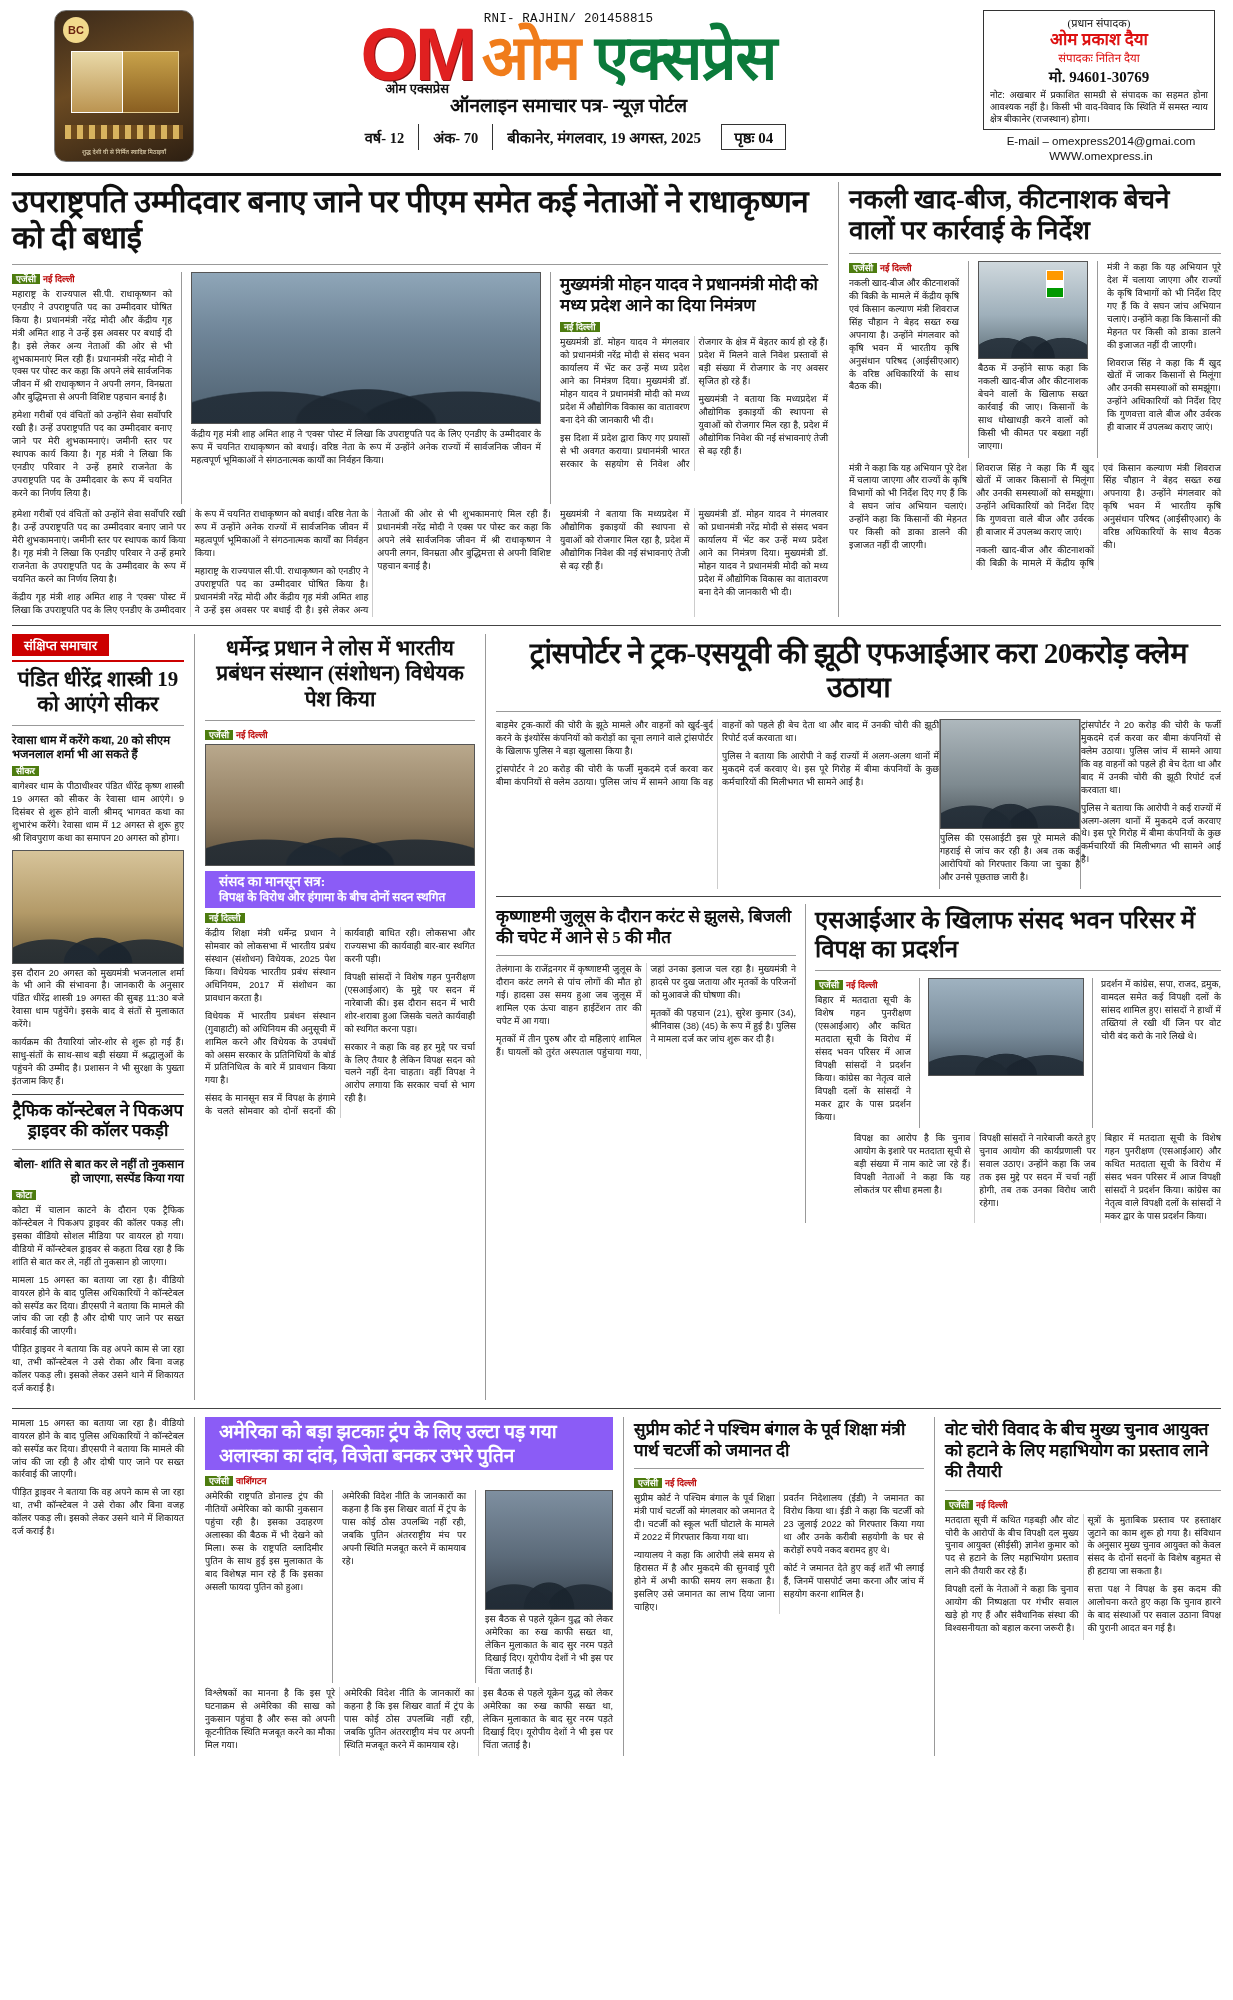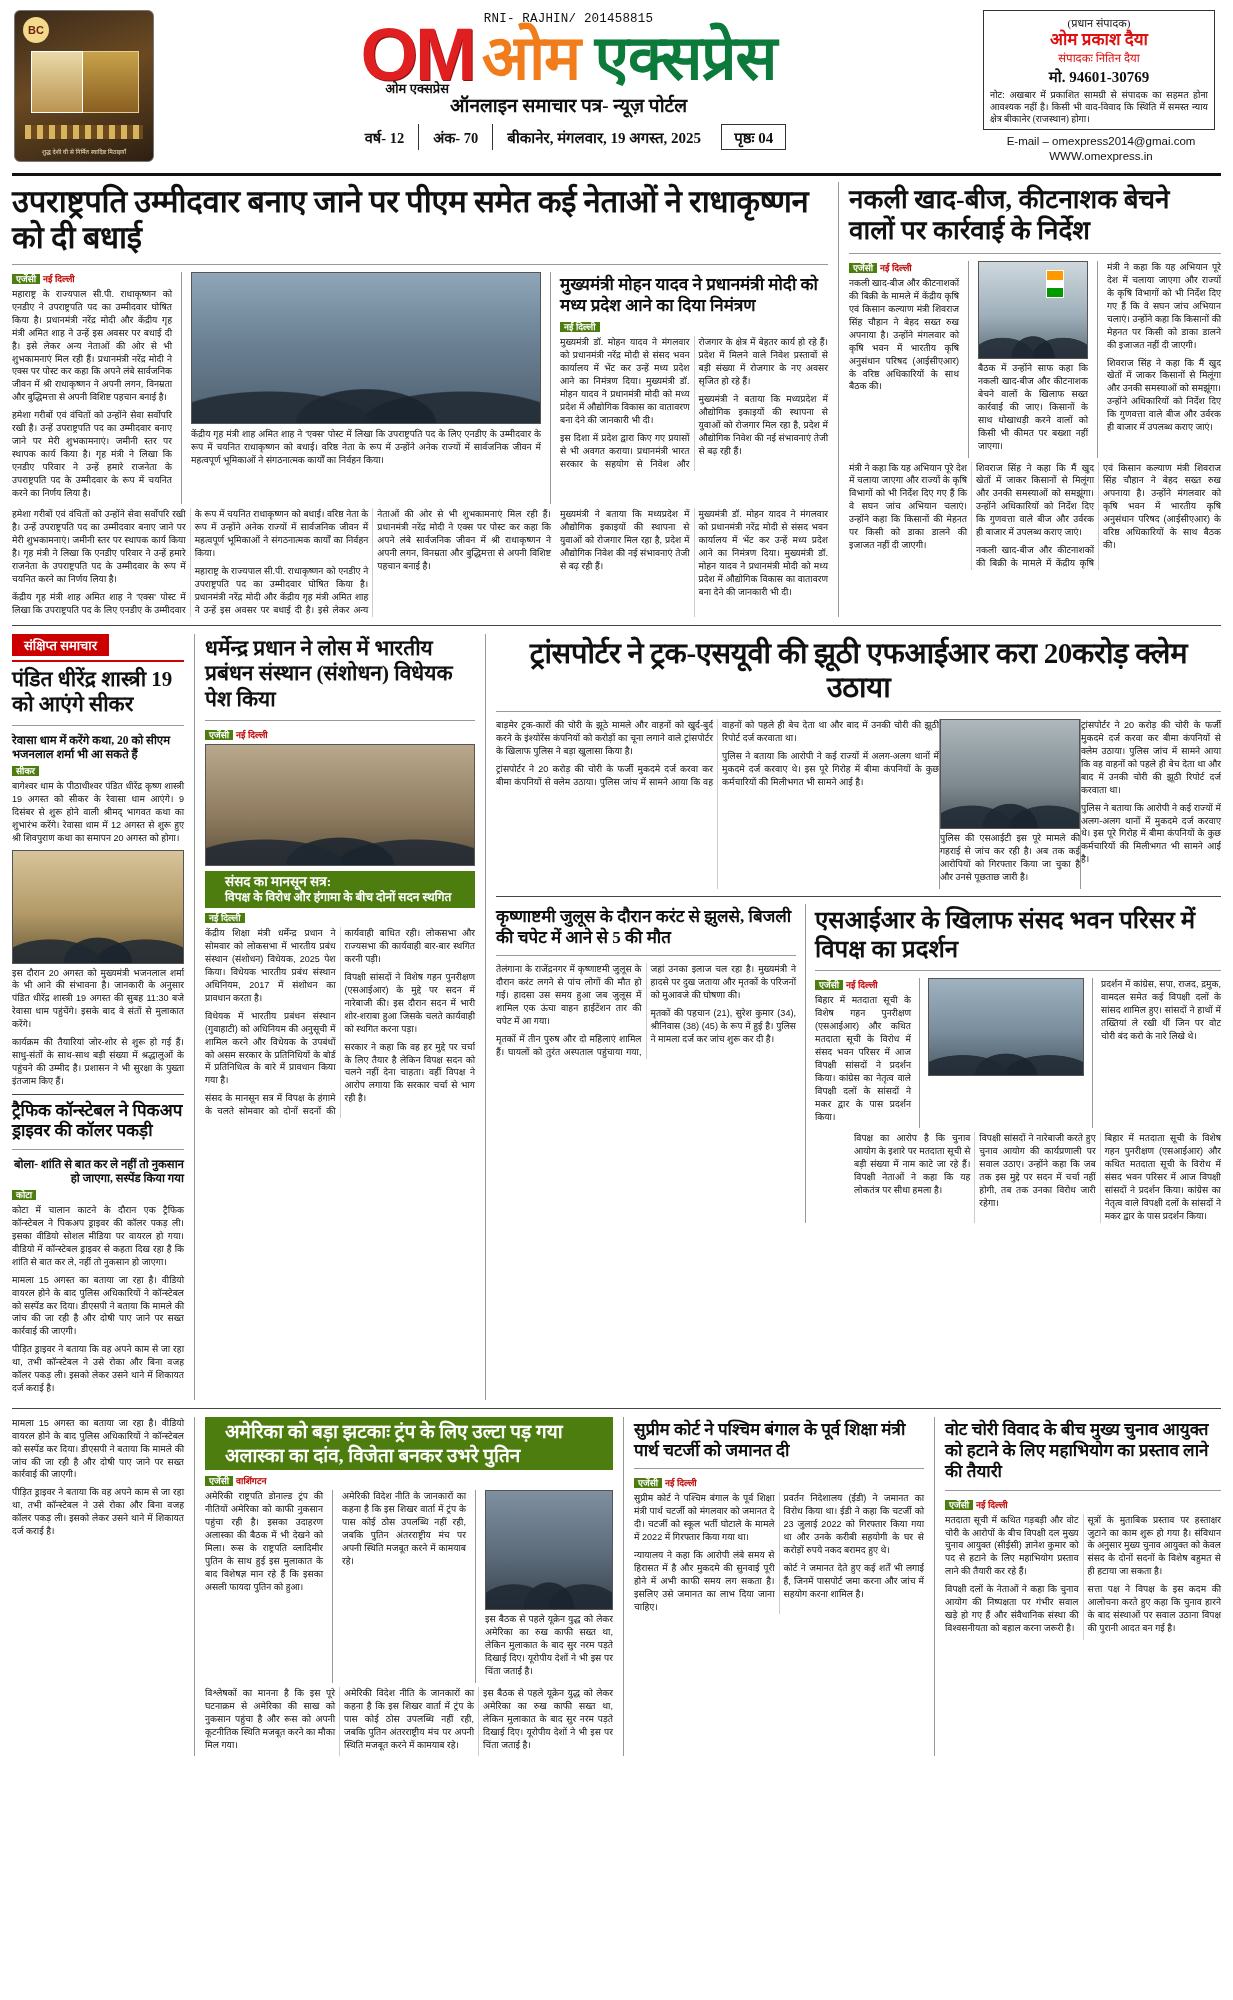--- a/index.html
+++ b/index.html
@@ -2,21 +2,21 @@
 <html><head>
 <meta charset="utf-8">
 <style>
   html,body{margin:0;padding:0;background:#fff;}
   body{width:1233px;font-family:"Liberation Serif",serif;color:#111;}
   .page{width:1233px;min-height:2000px;background:#fff;position:relative;padding:0;box-sizing:border-box;}
 
   
   .masthead{display:flex;align-items:stretch;padding:10px 14px 4px 14px;gap:8px;}
   .mh-left{width:140px;flex:0 0 140px;}
-  .ad-box{width:138px;height:150px;border:1px solid #777;background:linear-gradient(160deg,#3b2a1a,#6b4a22 45%,#2d1f12);position:relative;overflow:hidden;border-radius:6px;}
+  .ad-box{width:138px;height:150px;border:1px solid #777;background:linear-gradient(160deg,#3b2a1a,#6b4a22 45%,#2d1f12);position:relative;overflow:hidden;border-radius:12px;margin-left:40px;}
   .ad-box .ad-badge{position:absolute;top:6px;left:8px;width:26px;height:26px;border-radius:50%;background:#f2d98c;color:#6b2410;font-size:11px;font-weight:bold;display:flex;align-items:center;justify-content:center;font-family:"Liberation Sans",sans-serif;}
   .ad-box .ad-pic{position:absolute;left:16px;top:40px;width:106px;height:60px;background:linear-gradient(180deg,#c8a24a,#8a5f21);border:1px solid #e6cf95;}
   .ad-box .ad-pic2{position:absolute;left:16px;top:40px;width:50px;height:60px;background:linear-gradient(180deg,#e9d9a8,#bb9451);border:1px solid #fff;}
   .ad-box .ad-cap{position:absolute;bottom:4px;left:0;right:0;text-align:center;color:#f0e3c0;font-size:6px;line-height:1.3;font-family:"Liberation Sans",sans-serif;}
   .ad-box .ad-strip{position:absolute;left:10px;right:10px;bottom:22px;height:14px;background:repeating-linear-gradient(90deg,#d8b35e 0 6px,#6d4a1d 6px 12px);}
 
   .mh-center{flex:1;text-align:center;position:relative;}
   .rni{font-size:12.5px;letter-spacing:.2px;font-family:Liberation Mono, monospace;margin:2px 0 0 0;}
   .title-row{display:flex;align-items:center;justify-content:center;gap:8px;margin-top:-4px;}
   .om-logo{font-family:"Liberation Sans",sans-serif;font-weight:bold;font-size:74px;line-height:.9;color:#e02020;letter-spacing:-3px;text-shadow:1px 1px 0 #8a0f0f;}
@@ -43,32 +43,32 @@
   .rule.thin{height:1px;background:#444;}
 
   
   .content{padding:6px 12px 10px 12px;box-sizing:border-box;}
   .row{display:flex;gap:10px;}
   .vline{width:1px;background:#999;flex:0 0 1px;}
   .hline{height:1px;background:#999;margin:7px 0;}
 
   h1.head{font-size:31px;line-height:1.18;font-weight:bold;margin:2px 0 7px 0;letter-spacing:-.3px;}
   h2.head{font-size:26px;line-height:1.2;font-weight:bold;margin:2px 0 6px 0;}
-  h3.head{font-size:21px;line-height:1.22;font-weight:bold;margin:2px 0 5px 0;}
+  h3.head{font-size:21px;line-height:1.22;font-weight:bold;margin:2px 0 5px 0;text-align:center;}
   h4.head{font-size:17px;line-height:1.25;font-weight:bold;margin:2px 0 4px 0;}
   .byline{font-size:9px;font-weight:bold;color:#b00;margin:0 0 3px 0;font-family:"Liberation Sans",sans-serif;}
   .byline .tag{background:#4d7c0f;color:#fff;padding:0 4px;margin-right:3px;}
   p.body{font-size:9.1px;line-height:1.42;text-align:justify;margin:0 0 5px 0;font-family:"Liberation Sans",sans-serif;}
   .cols2{column-count:2;column-gap:9px;column-rule:1px solid #ccc;}
   .cols3{column-count:3;column-gap:9px;column-rule:1px solid #ccc;}
 
   .photo{border:1px solid #555;background:#dfe3e6;position:relative;overflow:hidden;}
   .sec-title{display:inline-block;background:#c00;color:#fff;font-size:13px;font-weight:bold;padding:2px 12px;margin-bottom:4px;}
   .sec-title-wrap{border-bottom:2px solid #c00;margin-bottom:5px;}
-  .redbar{background:#4d7c0f;color:#fff;font-weight:bold;font-size:13.5px;padding:3px 20px;line-height:1.25;}
+  .redbar{background:#8b5cf6;color:#fff;font-weight:bold;font-size:13.5px;padding:3px 14px;line-height:1.25;}
 
   .mini-head{font-size:15px;font-weight:bold;line-height:1.22;margin:3px 0 3px 0;}
 
   
   .p-modi{background:linear-gradient(180deg,#8fa6b8 0%,#6f8598 40%,#4d5f6e 100%);}
   .p-podium{background:linear-gradient(180deg,#cfd8dd 0%,#9fb0bb 55%,#5f6f79 100%);}
   .p-parl{background:linear-gradient(180deg,#b9a88c 0%,#8e7b5f 60%,#5c4f3b 100%);}
   .p-truck{background:linear-gradient(180deg,#aeb8bd 0%,#7e8a90 60%,#4b545a 100%);}
   .p-protest{background:linear-gradient(180deg,#9fb2c0 0%,#7a8d9c 55%,#4a5864 100%);}
   .p-trump{background:linear-gradient(180deg,#7e8fa0 0%,#5c6b7a 55%,#37424d 100%);}

